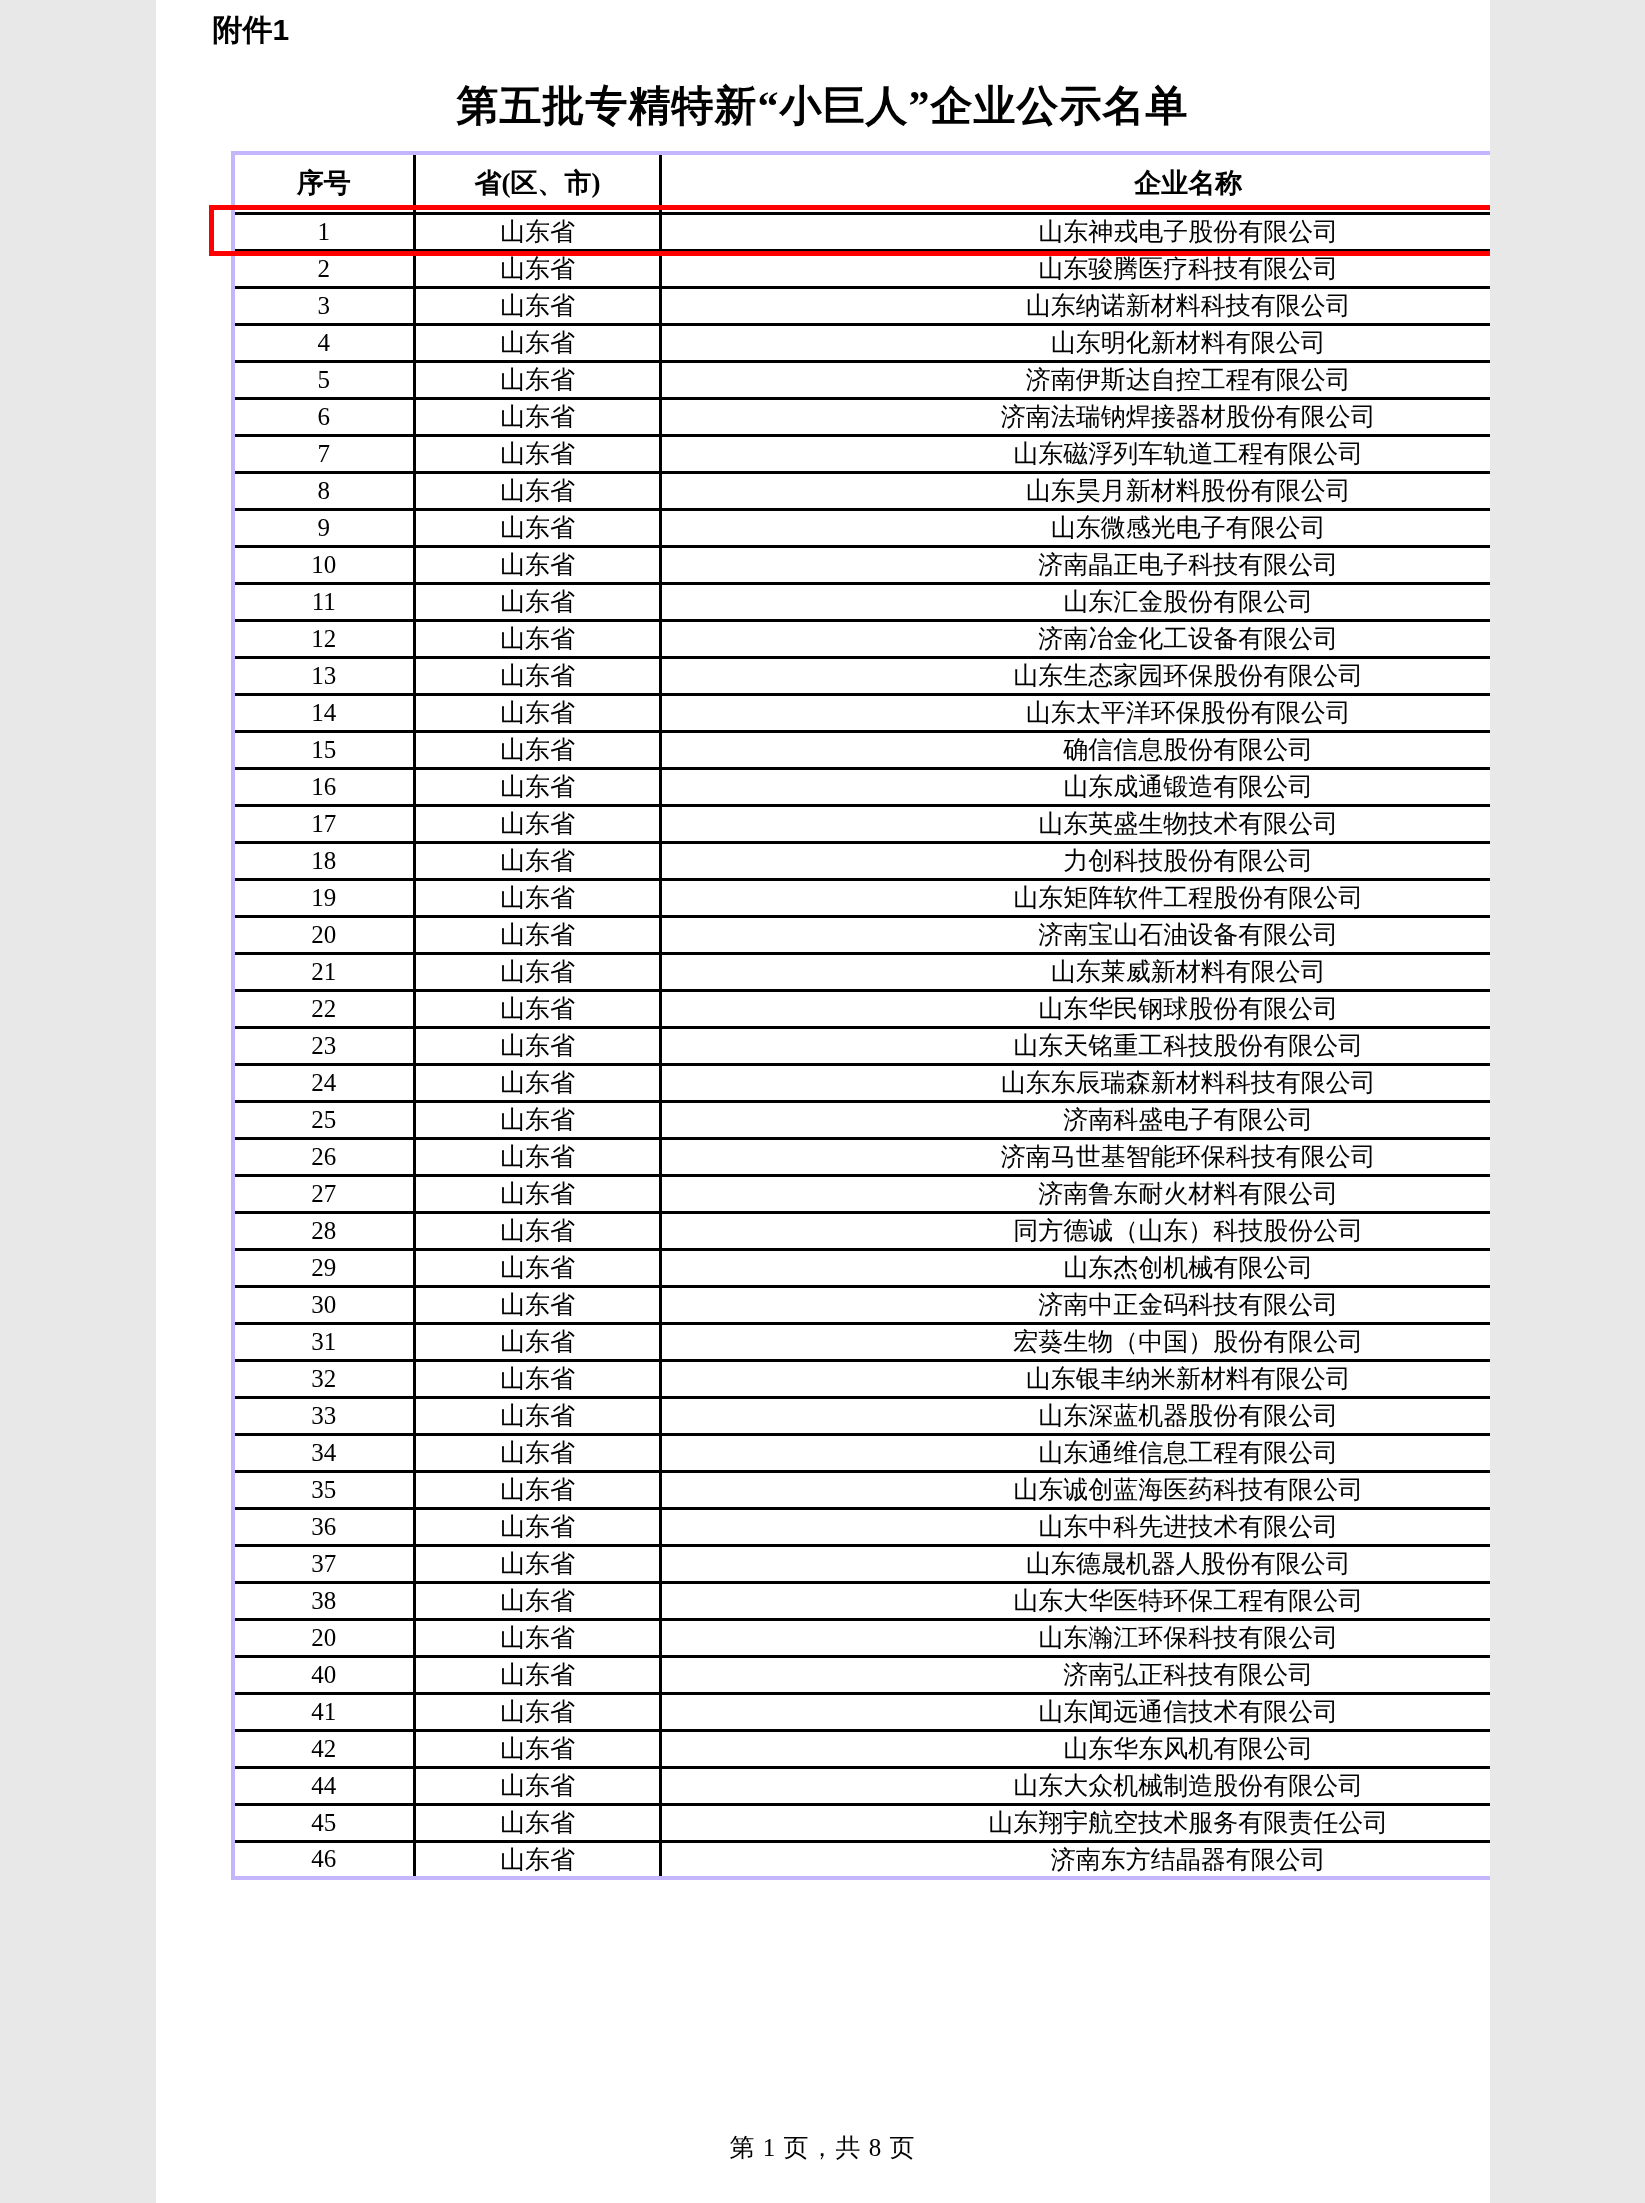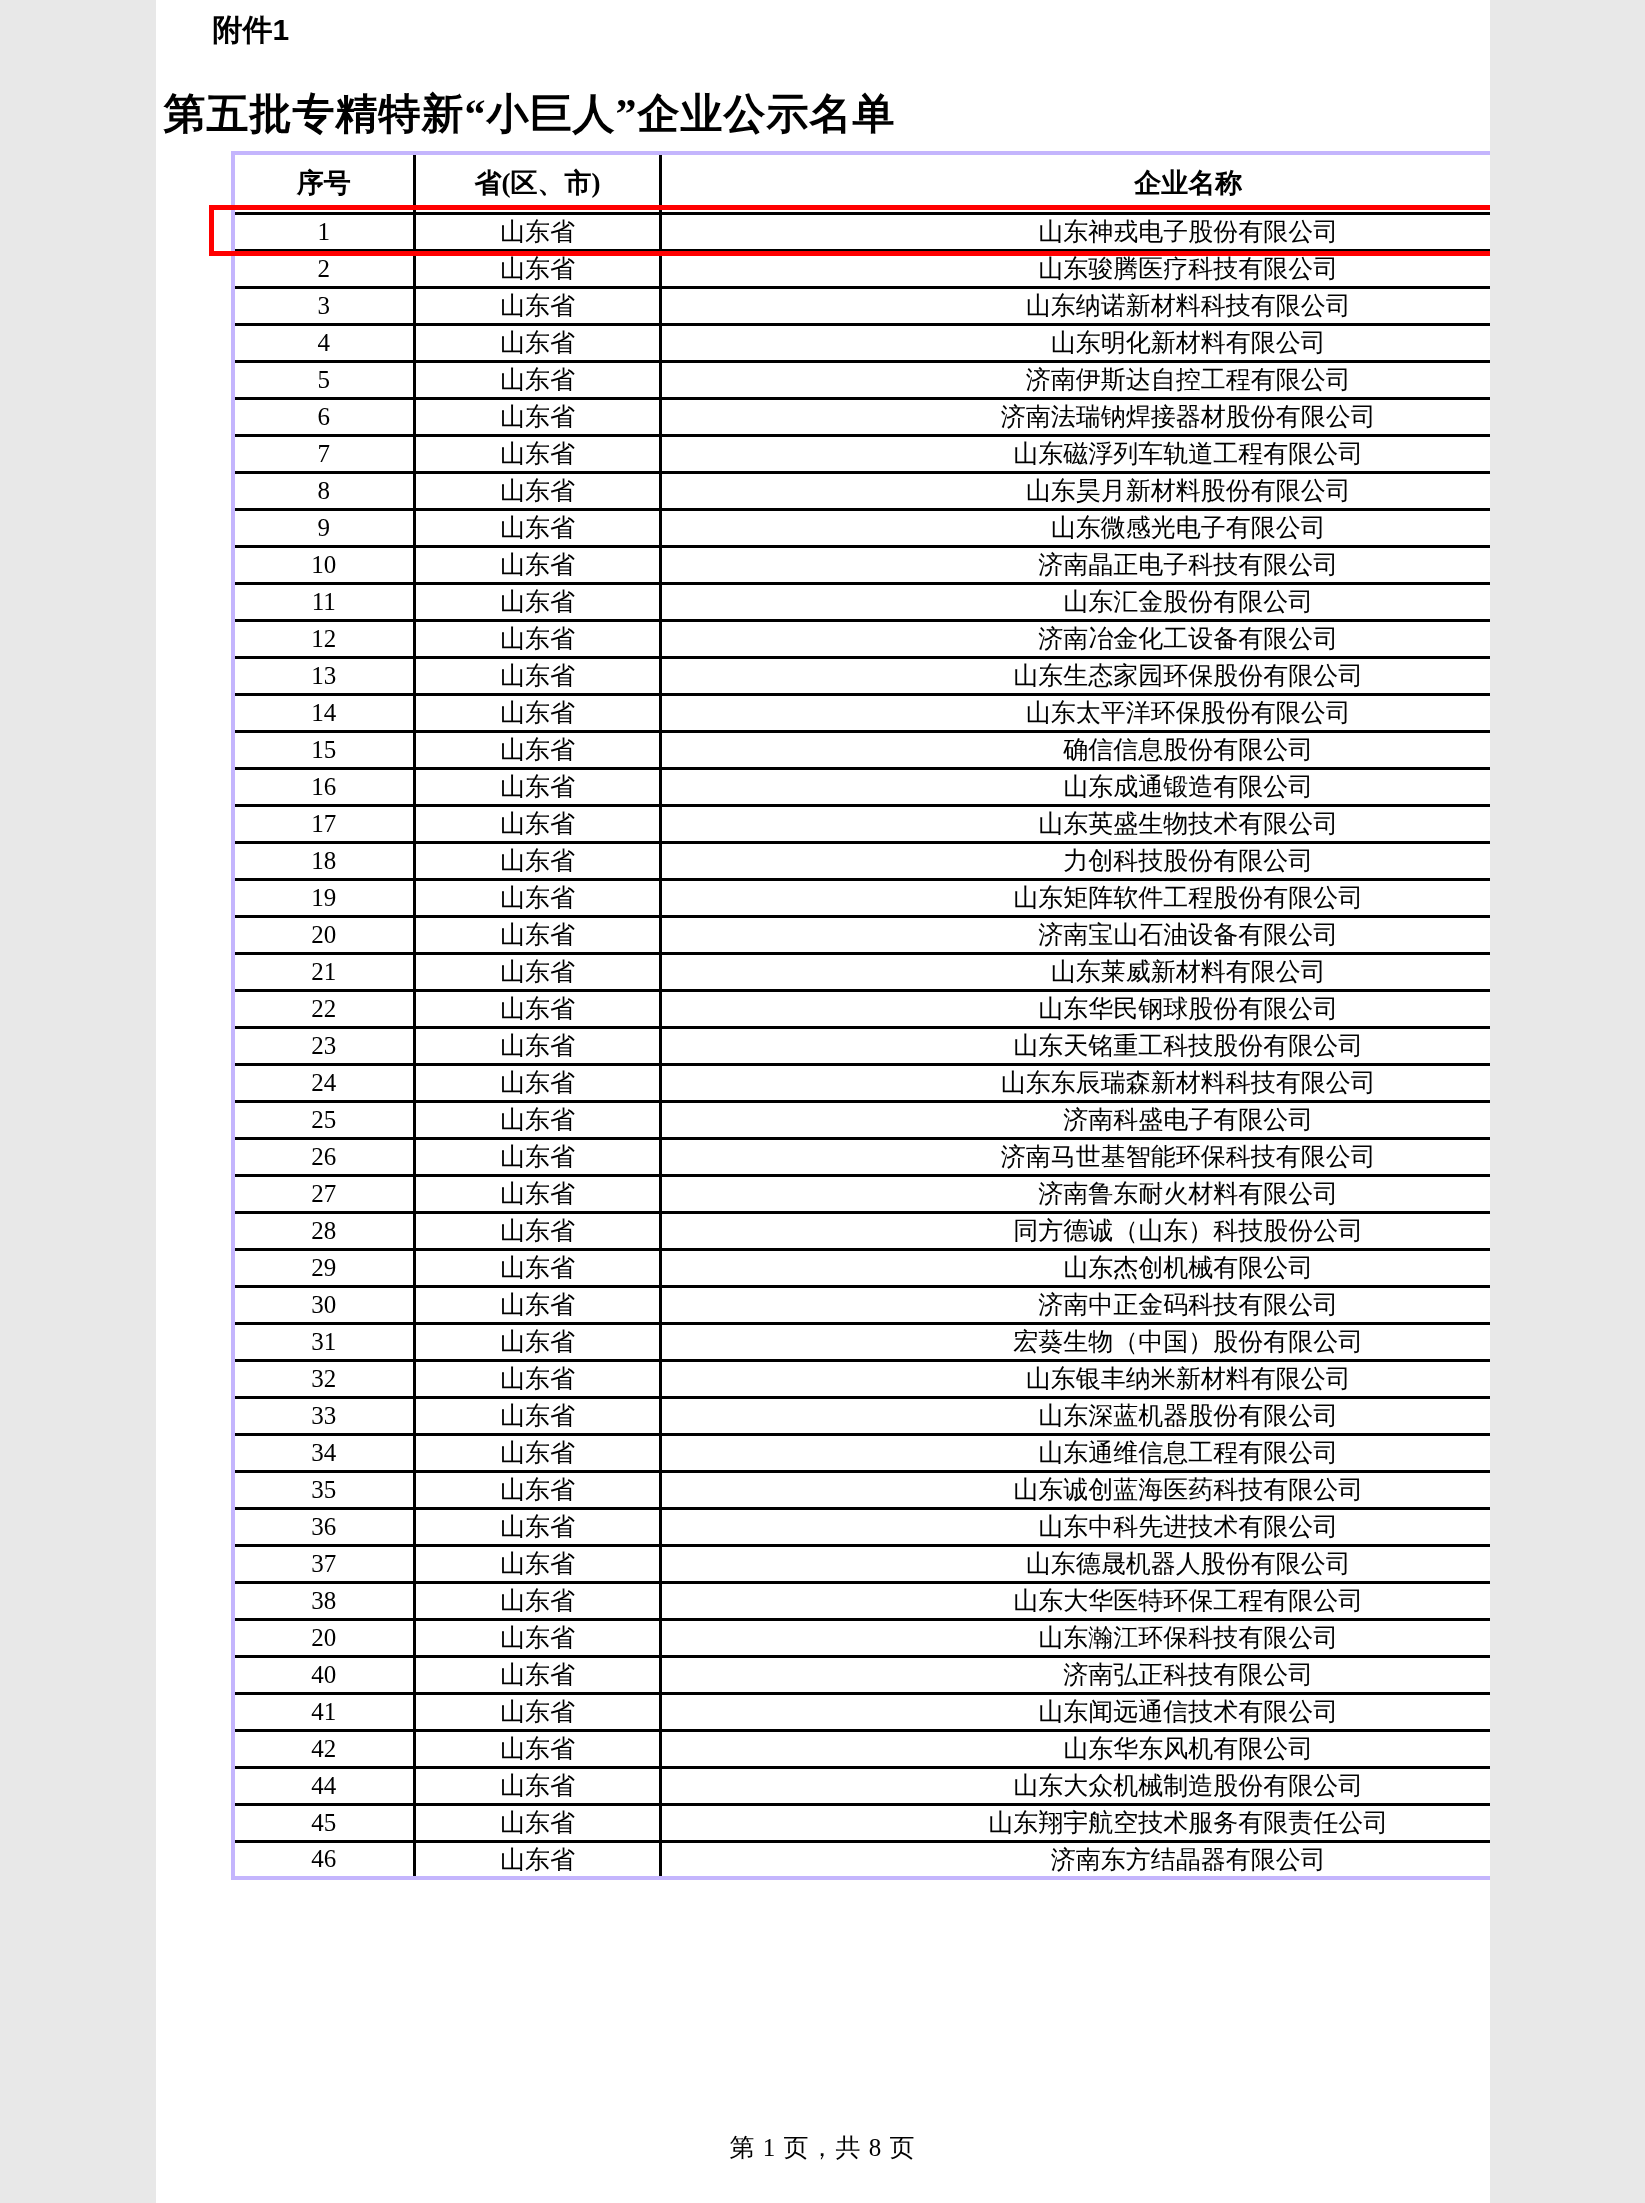--- a/index.html
+++ b/index.html
@@ -11,21 +11,22 @@
     color:#000;
     font-family:"Liberation Serif","DejaVu Serif",serif;
     overflow:hidden;
   }
   .attachment{
     position:absolute;left:57px;top:12px;
     font-family:"Liberation Sans","DejaVu Sans",sans-serif;
     font-weight:bold;font-size:30px;line-height:1.2;
   }
   .title{
-    position:absolute;left:0;right:0;top:78px;margin:8px;
+    position:absolute;left:0;right:0;top:78px;margin:0;
+    text-align:center;
     font-size:42px;font-weight:bold;letter-spacing:1px;
     font-family:"Liberation Serif","DejaVu Serif",serif;
   }
   .table-wrap{
     position:absolute;left:75px;top:151px;width:1488px;
   }
   table.company-table{
     width:100%;
     border-collapse:collapse;
     table-layout:fixed;

